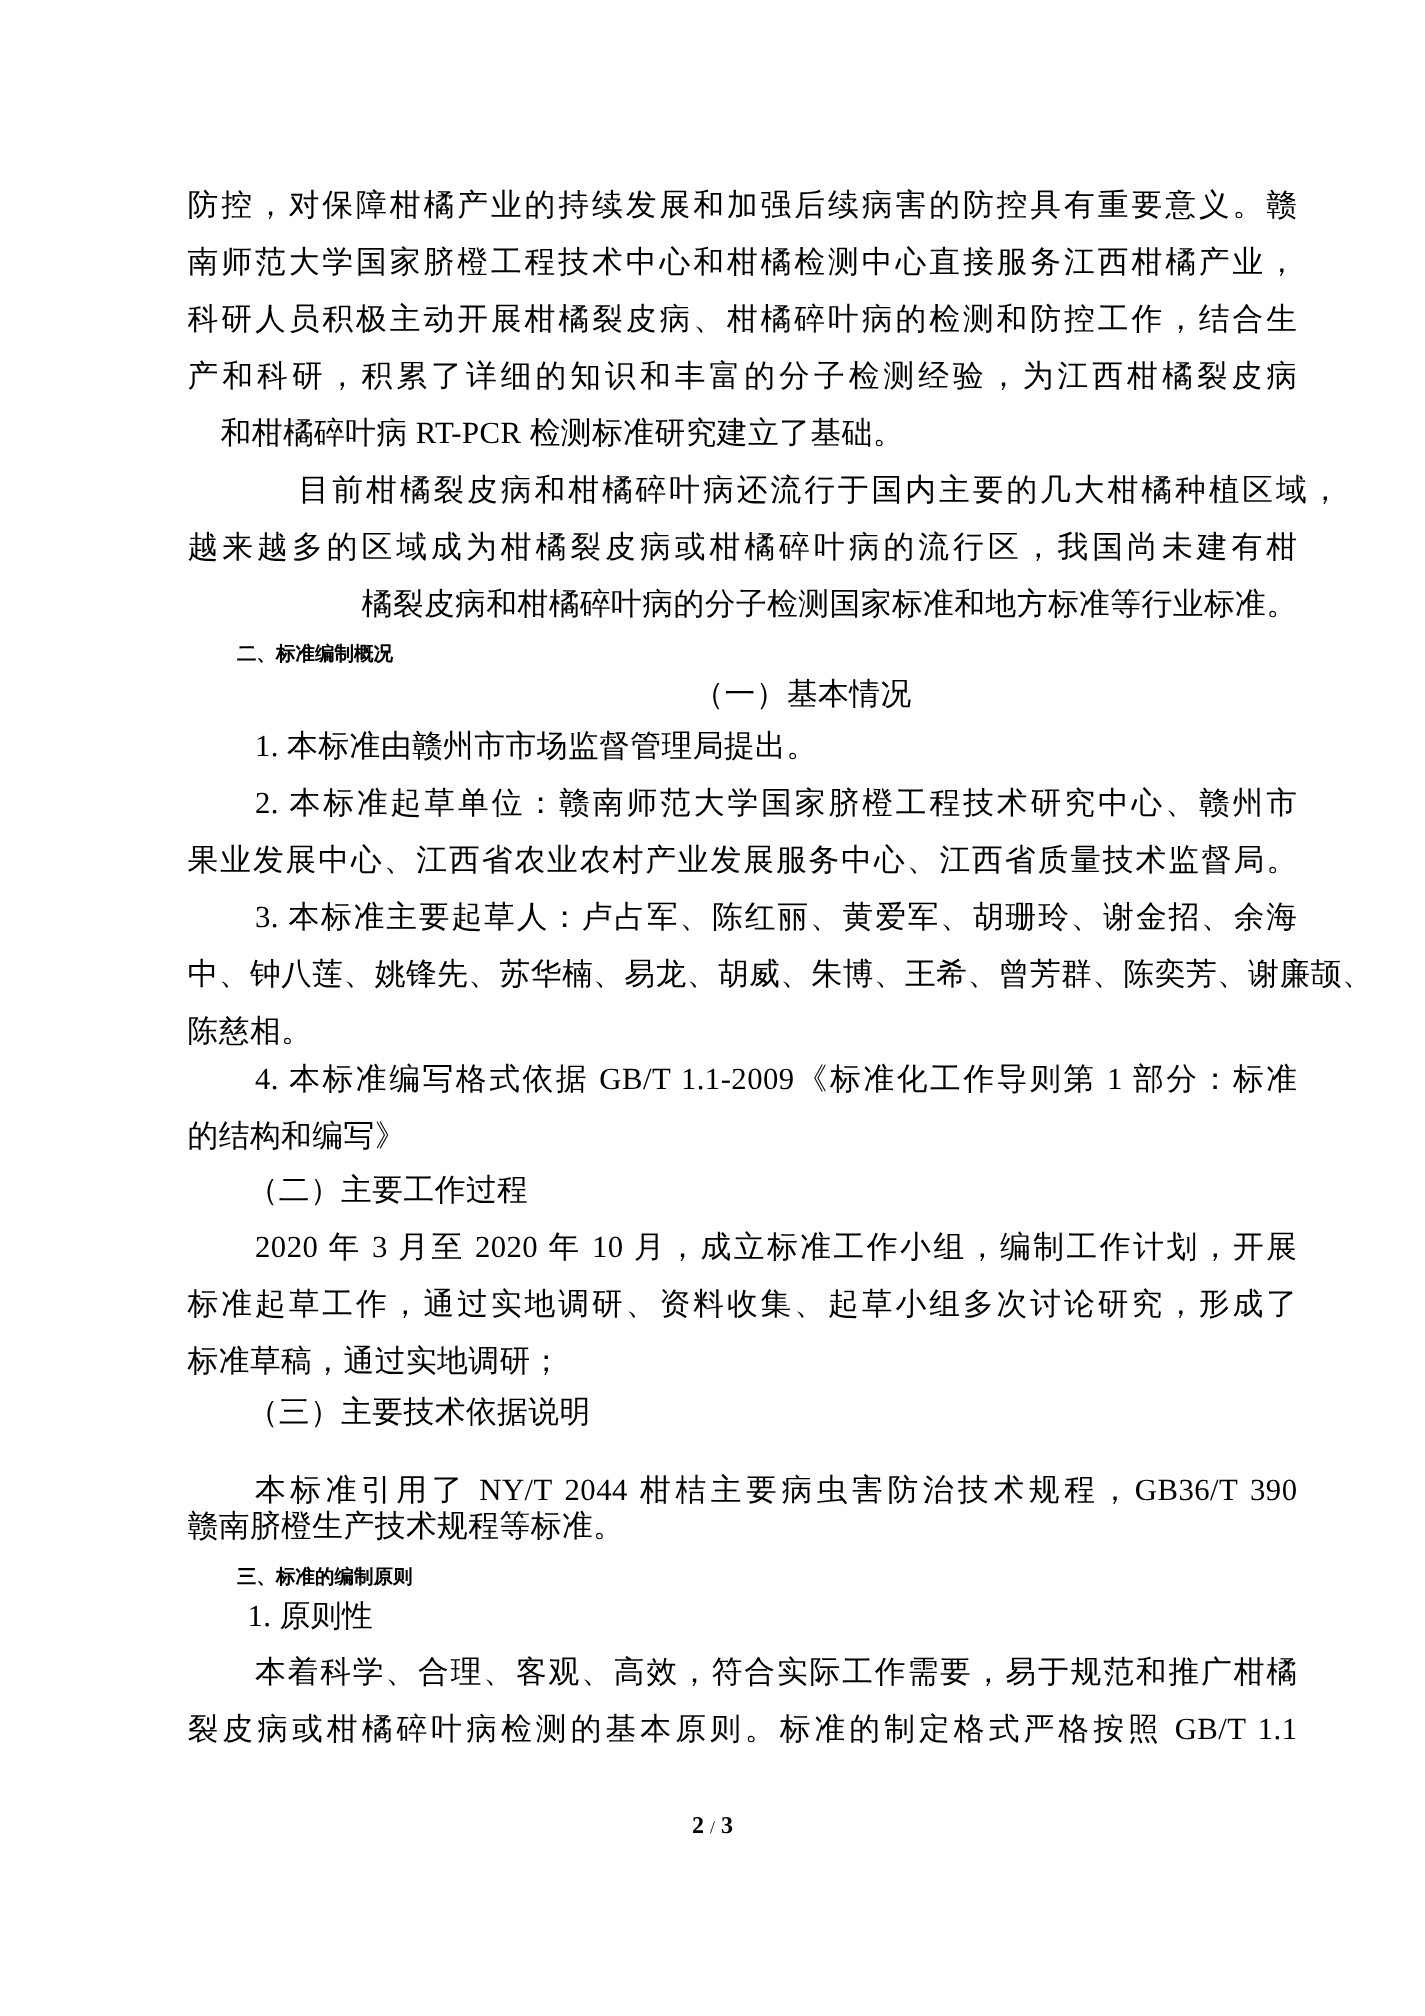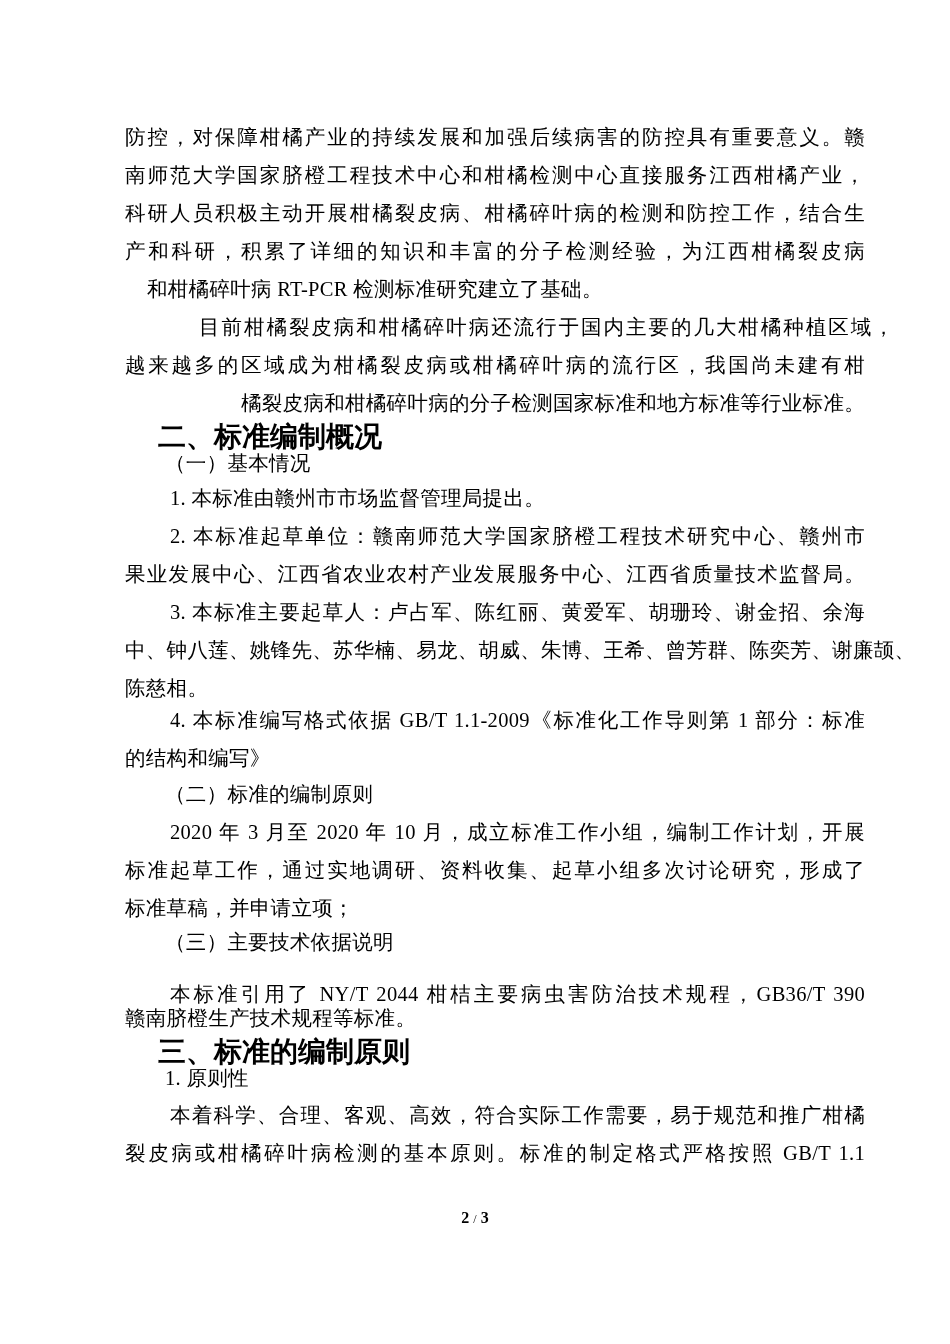--- a/index.html
+++ b/index.html
@@ -3,53 +3,53 @@
 <meta charset="utf-8">
 <style>
   html, body { margin: 0; padding: 0; background: #ffffff; }
   body { width: 950px; height: 1344px; position: relative; overflow: hidden;
          font-family: "Liberation Serif", "DejaVu Serif", serif; color: #000; }
   .page { position: absolute; left: 0; top: 0; width: 950px; height: 1336px; }
   .ln { position: absolute; left: 125px; width: 740px; font-size: 20.5px; line-height: 26px;
         white-space: nowrap; letter-spacing: 0.3px; }
   .ind { left: 170px; width: 695px; }
   .sub { left: 165px; }
-  .h { left: 158px; font-weight: bold; font-size: 28px; font-family: "DejaVu Sans", sans-serif; letter-spacing: 0; }
+  .h { left: 158px; font-weight: bold; font-size: 13px; font-family: "DejaVu Sans", sans-serif; letter-spacing: 0; }
   .just { text-align: justify; text-align-last: justify; }
   .pn { position: absolute; top: 1209px; left: 0; width: 950px; text-align: center;
         font-size: 16px; font-weight: bold; }
   .pn .sep { font-weight: normal; font-size: 12px; }
 </style>
 </head>
 <body>
 
 <div class="page">
   <div id="body-lines">
       <div class="ln just" style="top: 124px;">防控，对保障柑橘产业的持续发展和加强后续病害的防控具有重要意义。赣</div>
       <div class="ln just" style="top: 162px;">南师范大学国家脐橙工程技术中心和柑橘检测中心直接服务江西柑橘产业，</div>
       <div class="ln just" style="top: 200px;">科研人员积极主动开展柑橘裂皮病、柑橘碎叶病的检测和防控工作，结合生</div>
       <div class="ln just" style="top: 238px;">产和科研，积累了详细的知识和丰富的分子检测经验，为江西柑橘裂皮病</div>
       <div class="ln" style="top: 276px; margin-left: 22px;">和柑橘碎叶病 RT-PCR 检测标准研究建立了基础。</div>
       <div class="ln ind just" style="top: 314px; margin-left: 29px;">目前柑橘裂皮病和柑橘碎叶病还流行于国内主要的几大柑橘种植区域，</div>
       <div class="ln just" style="top: 352px;">越来越多的区域成为柑橘裂皮病或柑橘碎叶病的流行区，我国尚未建有柑</div>
       <div class="ln" style="top: 390px; text-align: right;">橘裂皮病和柑橘碎叶病的分子检测国家标准和地方标准等行业标准。</div>
       <div class="ln h" style="top: 424px;">二、标准编制概况</div>
-      <div class="ln sub" style="top: 450px;">（一）基本情况</div>
+      <div class="ln sub" style="top: 450px; text-align: center;">（一）基本情况</div>
       <div class="ln ind" style="top: 485px;">1. 本标准由赣州市市场监督管理局提出。</div>
       <div class="ln ind just" style="top: 523px;">2. 本标准起草单位：赣南师范大学国家脐橙工程技术研究中心、赣州市</div>
       <div class="ln just" style="top: 561px;">果业发展中心、江西省农业农村产业发展服务中心、江西省质量技术监督局。</div>
       <div class="ln ind just" style="top: 599px;">3. 本标准主要起草人：卢占军、陈红丽、黄爱军、胡珊玲、谢金招、余海</div>
       <div class="ln just" style="top: 637px;">中、钟八莲、姚锋先、苏华楠、易龙、胡威、朱博、王希、曾芳群、陈奕芳、谢廉颉、</div>
       <div class="ln" style="top: 675px;">陈慈相。</div>
       <div class="ln ind just" style="top: 707px;">4. 本标准编写格式依据 GB/T 1.1-2009《标准化工作导则第 1 部分：标准</div>
       <div class="ln" style="top: 745px;">的结构和编写》</div>
-      <div class="ln sub" style="top: 781px;">（二）标准的编制原则</div>
+      <div class="ln sub" style="top: 781px;">（二）主要工作过程</div>
       <div class="ln ind just" style="top: 819px;">2020 年 3 月至 2020 年 10 月，成立标准工作小组，编制工作计划，开展</div>
       <div class="ln just" style="top: 857px;">标准起草工作，通过实地调研、资料收集、起草小组多次讨论研究，形成了</div>
-      <div class="ln" style="top: 895px;">标准草稿，并申请立项；</div>
+      <div class="ln" style="top: 895px;">标准草稿，通过实地调研；</div>
       <div class="ln sub" style="top: 929px;">（三）主要技术依据说明</div>
       <div class="ln ind just" style="top: 967px; margin-top: 14px;">本标准引用了 NY/T 2044 柑桔主要病虫害防治技术规程，GB36/T 390</div>
       <div class="ln" style="top: 1005px;">赣南脐橙生产技术规程等标准。</div>
       <div class="ln h" style="top: 1039px;">三、标准的编制原则</div>
       <div class="ln sub" style="top: 1065px;">1. 原则性</div>
       <div class="ln ind just" style="top: 1102px;">本着科学、合理、客观、高效，符合实际工作需要，易于规范和推广柑橘</div>
       <div class="ln just" style="top: 1140px;">裂皮病或柑橘碎叶病检测的基本原则。标准的制定格式严格按照 GB/T 1.1</div>
     </div>
   <div class="pn">
     <span>2</span>

